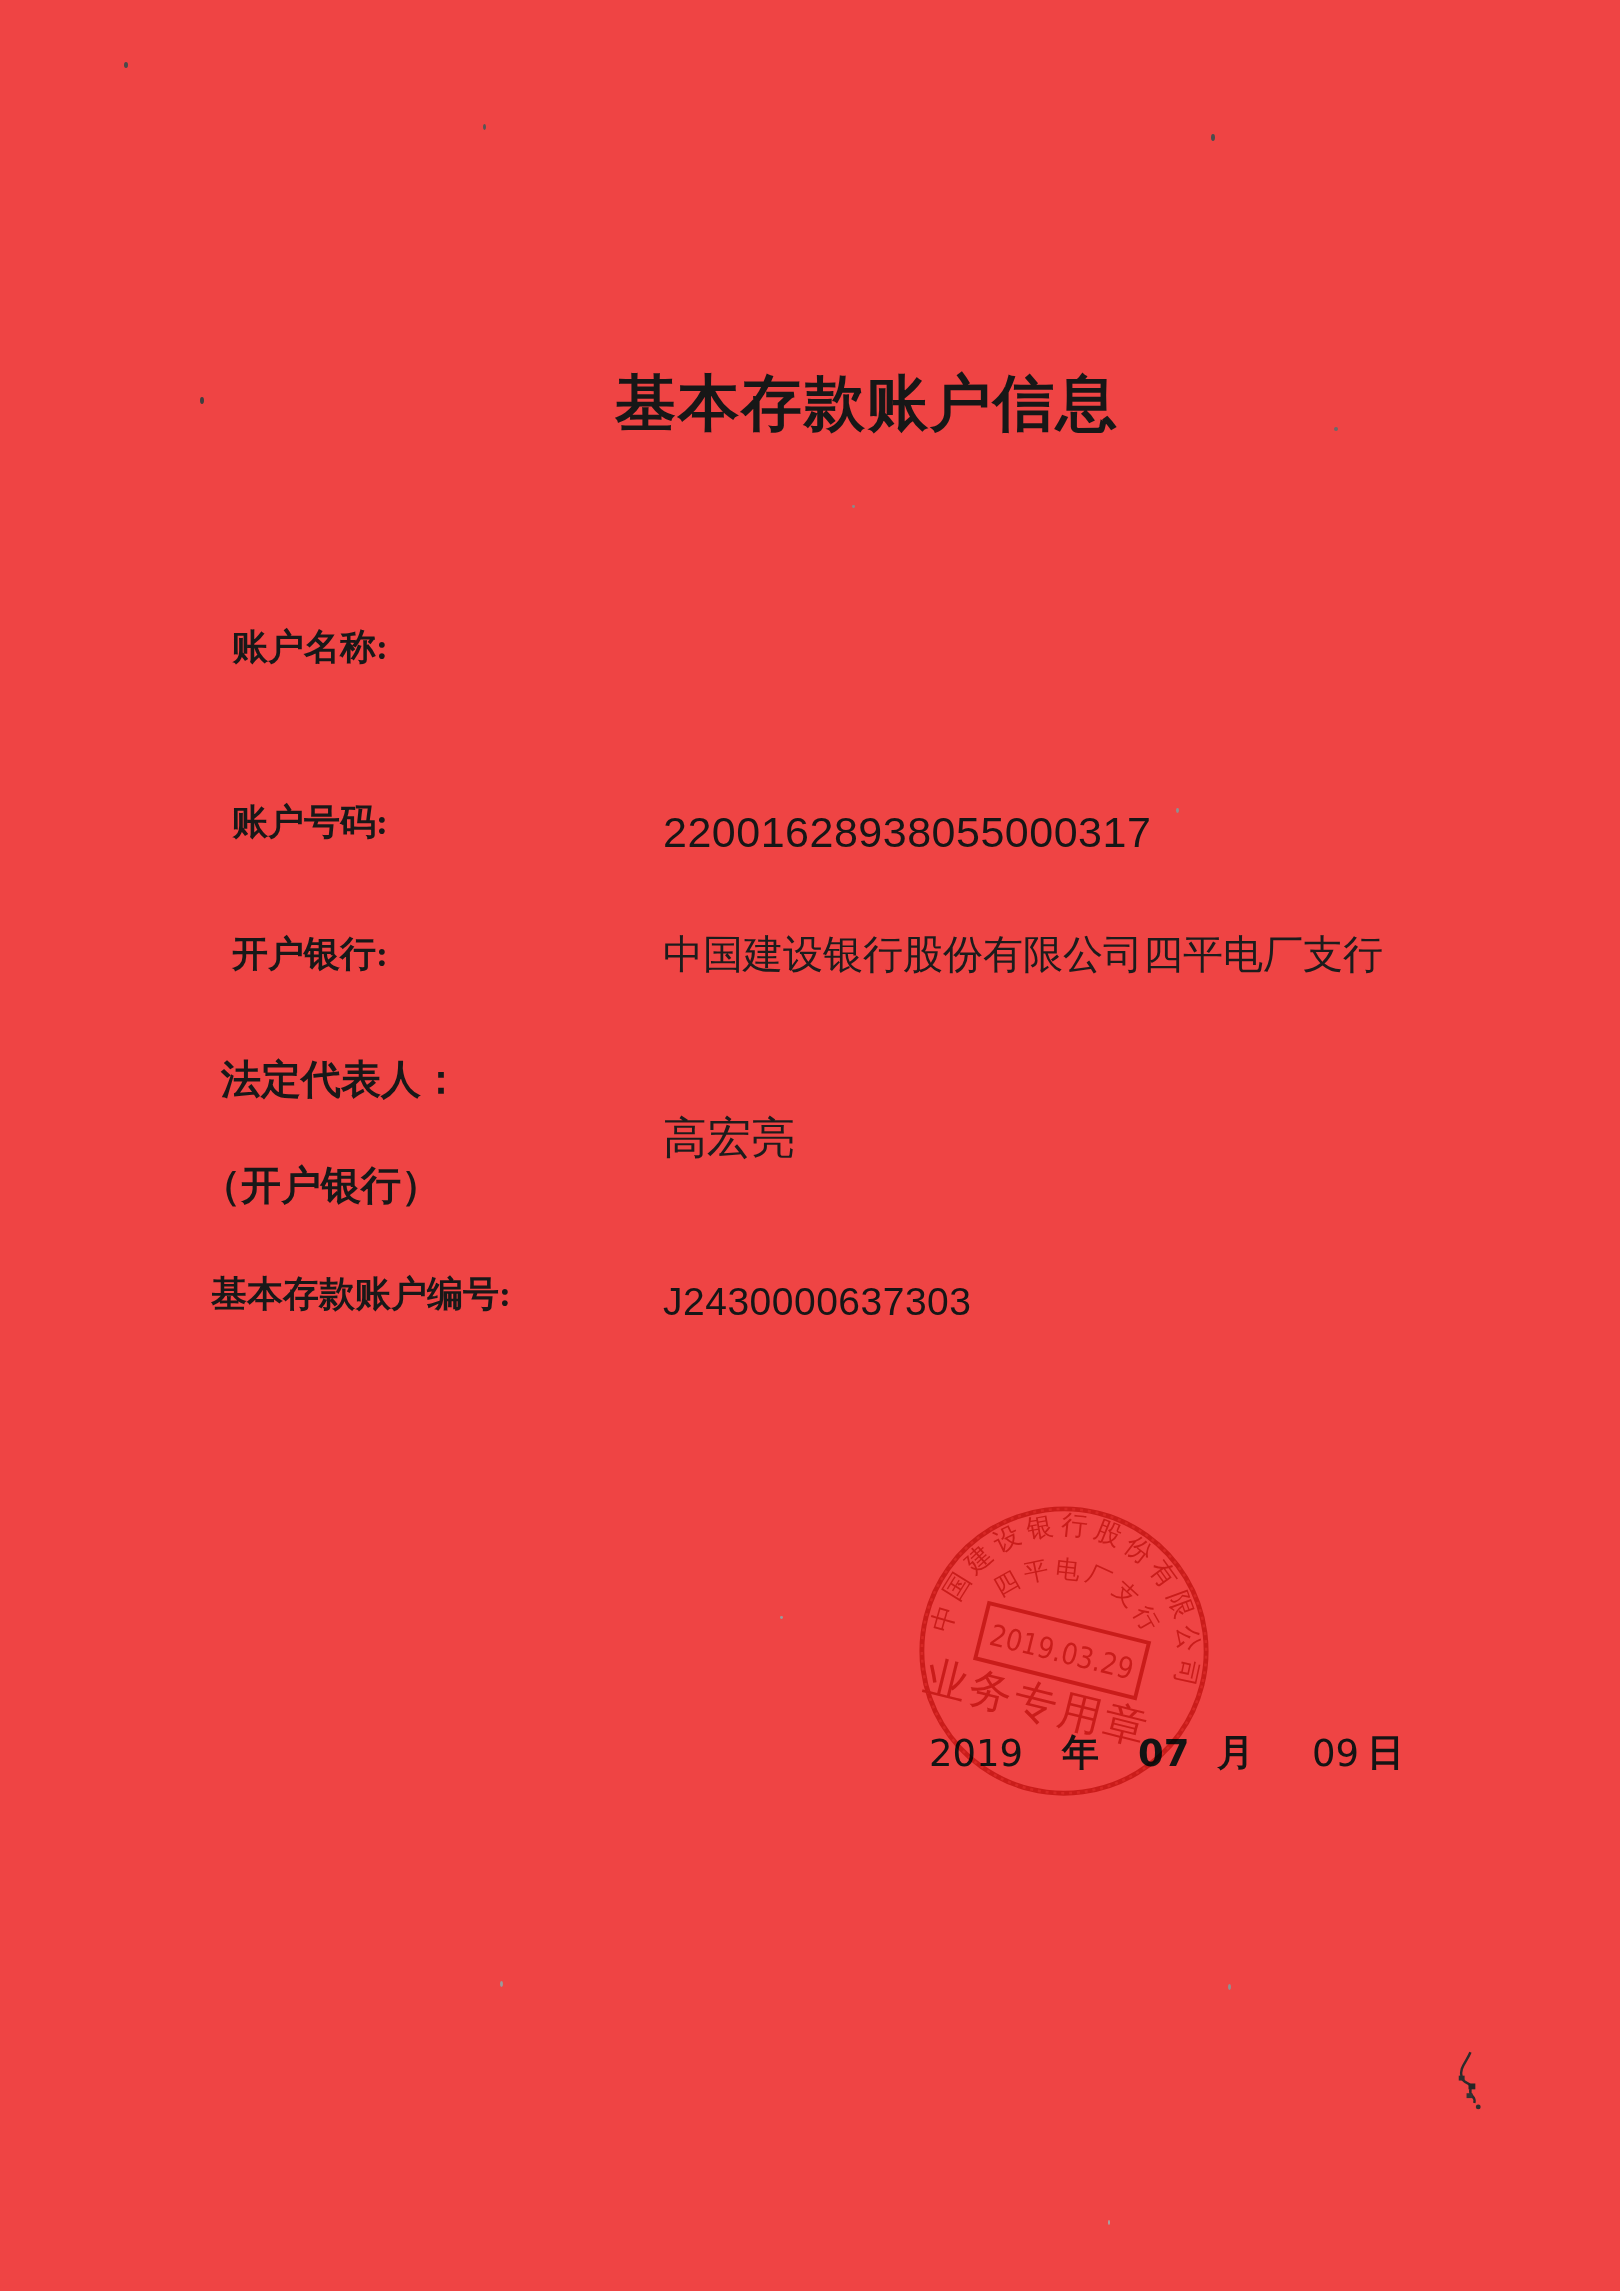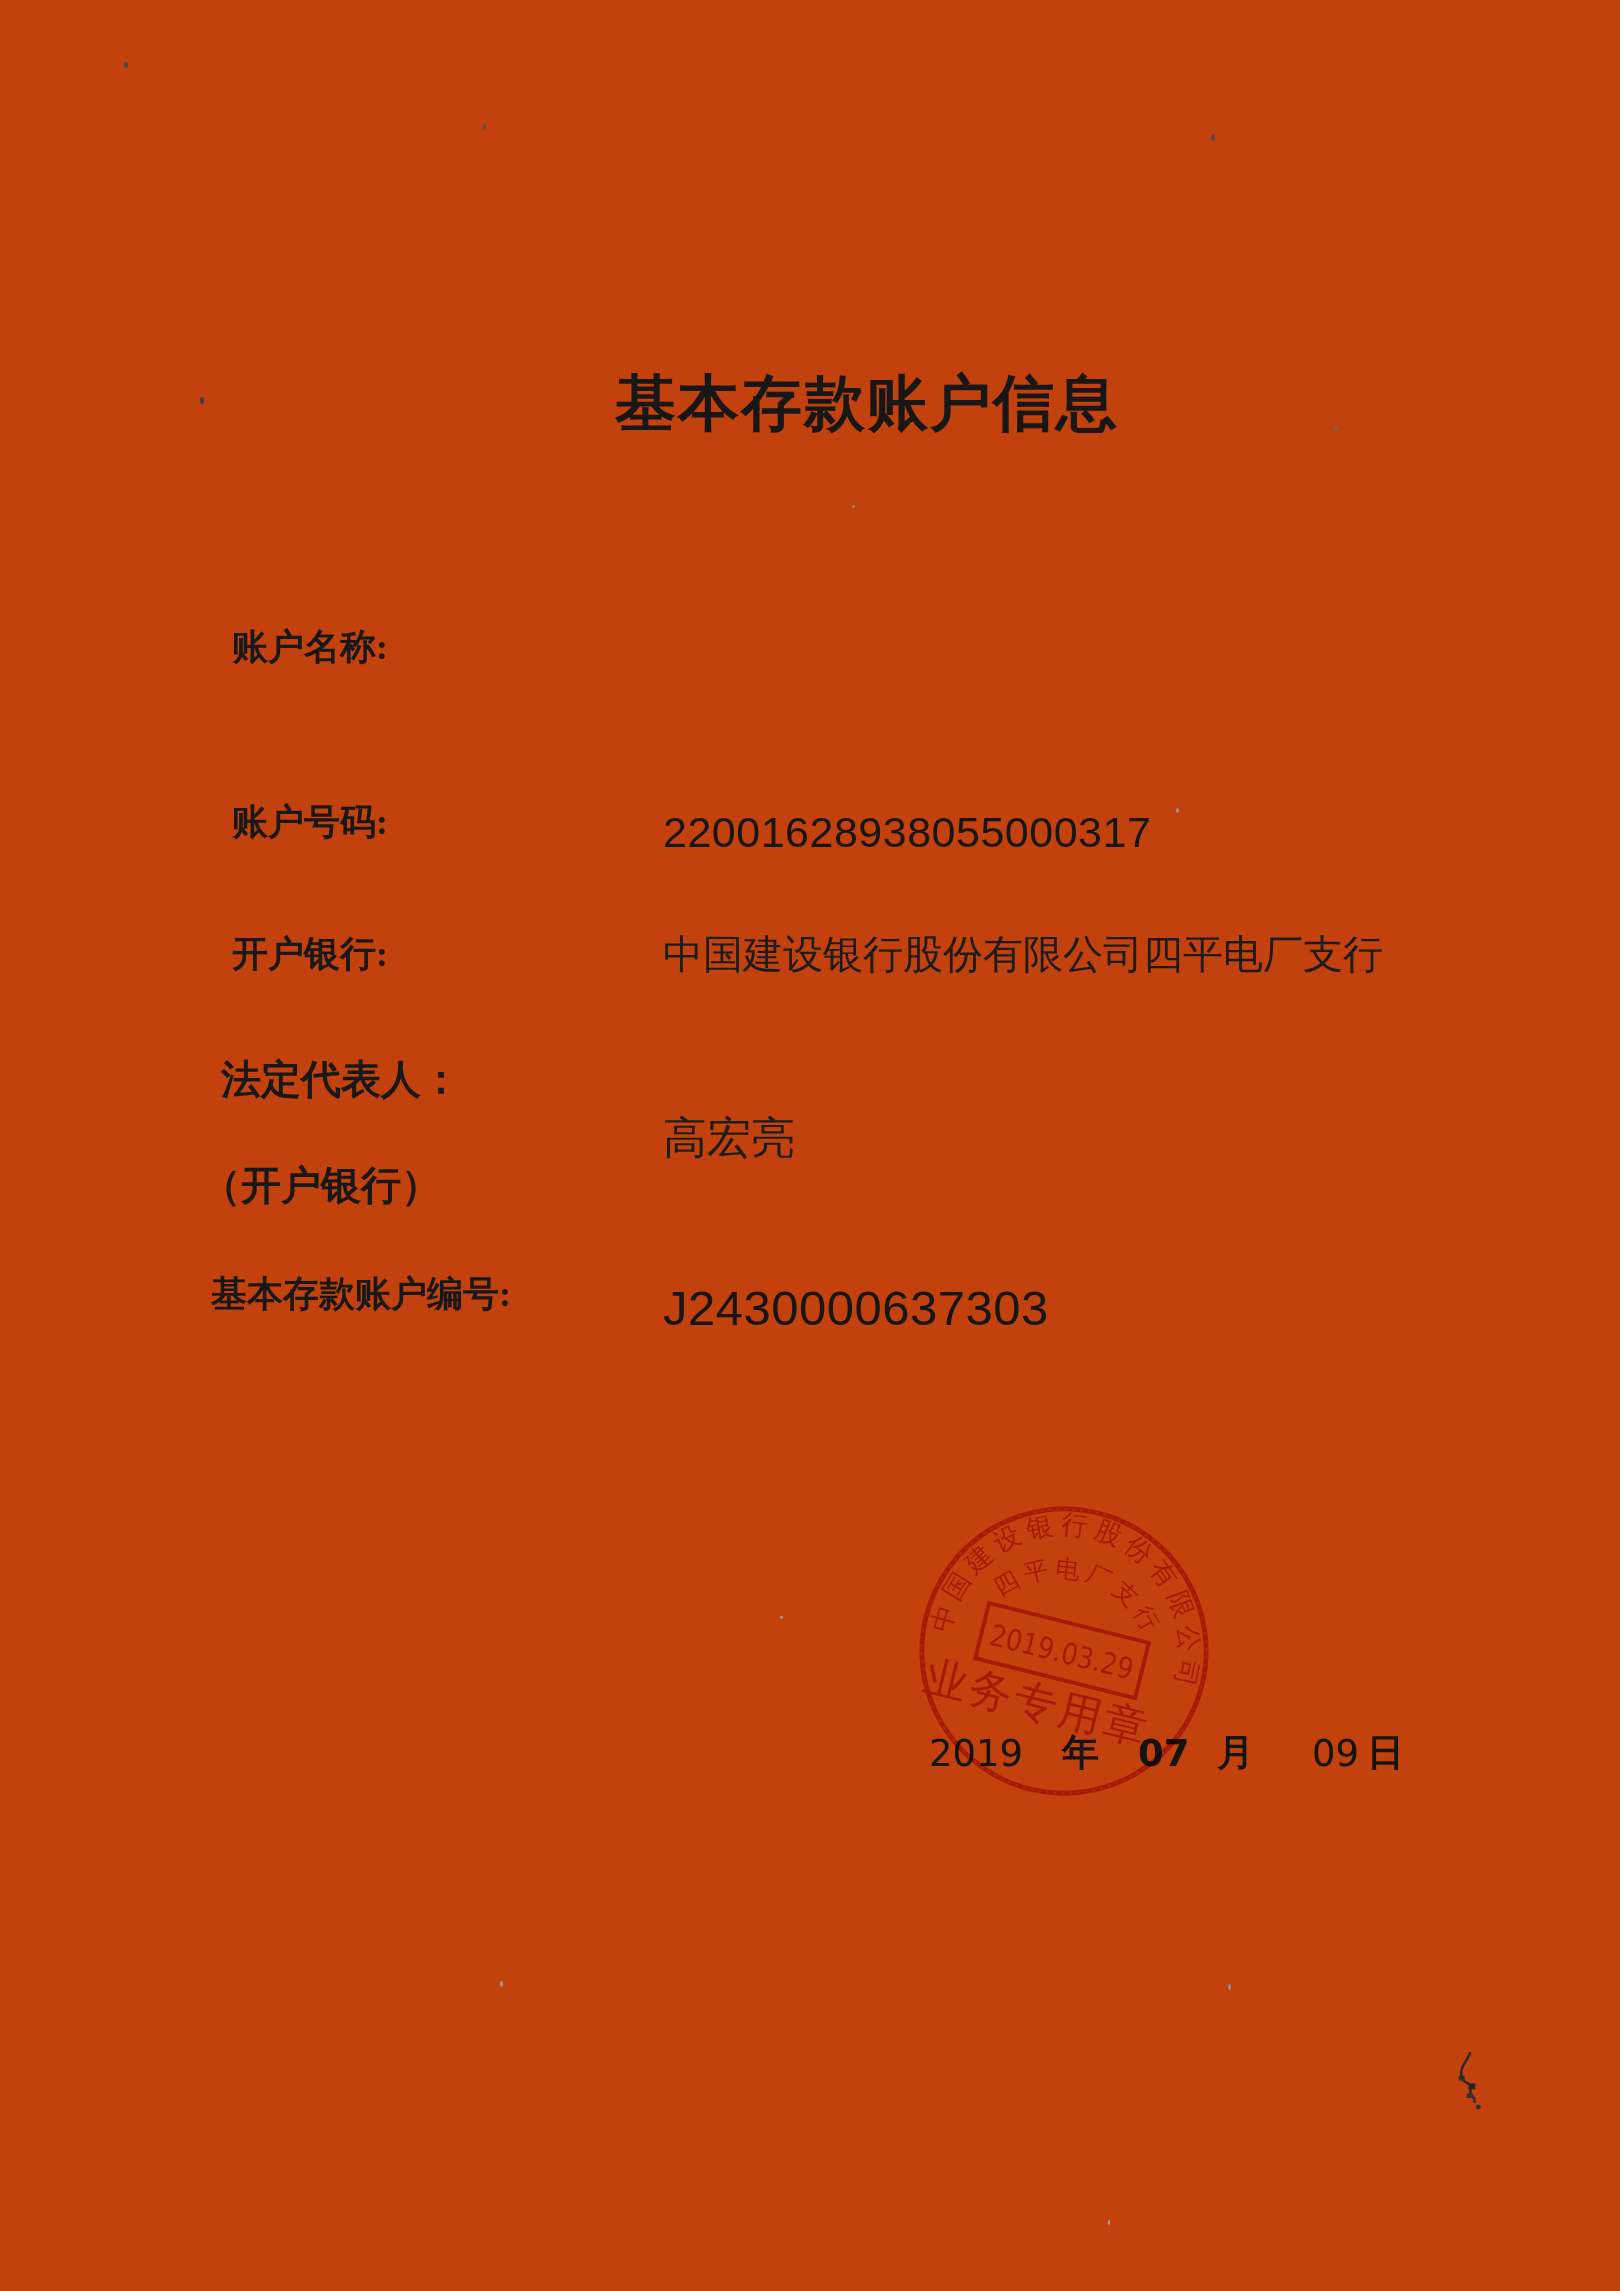--- a/index.html
+++ b/index.html
@@ -1,40 +1,40 @@
 <!DOCTYPE html>
 <html><head>
 <meta charset="utf-8">
 <style>
   html,body{margin:0;padding:0;background:#e8e8e8;}
   .page{
     position:relative;
     width:1620px;height:2292px;
     margin:0 auto;
-    background:#c2410c;
+    background:#ef4444;
     overflow:hidden;
     font-family:"Liberation Serif","DejaVu Serif",serif;
     color:#1f1f1f;
   }
   .abs{position:absolute;white-space:nowrap;line-height:1.15;}
   .doc-title{
     font-size:61px;font-weight:700;letter-spacing:2px;
     color:#171717;
   }
   .field-label{font-size:36px;font-weight:600;color:#181818;}
   .field-label-light{font-size:40px;font-weight:600;color:#181818;}
   .field-value{font-size:43px;color:#1c1c1c;}
   .field-value-cn{font-size:40px;color:#1c1c1c;}
   .field-value-name{font-size:44px;color:#1c1c1c;}
   .num{
     font-family:Liberation Sans, sans-serif;
     color:#161616;
   }
   .acct-num{font-size:43px;letter-spacing:0.5px;}
-  .base-num{font-size:49px;letter-spacing:0.5px;}
+  .base-num{font-size:39px;letter-spacing:0.5px;}
   .date-part{
     font-size:37px;color:#141414;
     font-family:"DejaVu Sans","Liberation Sans",sans-serif;
   }
   .date-cn{
     font-size:37px;color:#141414;font-weight:600;
     font-family:"Liberation Serif","DejaVu Serif",serif;
   }
   .stamp-wrap{
     position:absolute;left:916px;top:1505px;width:296px;height:296px;

